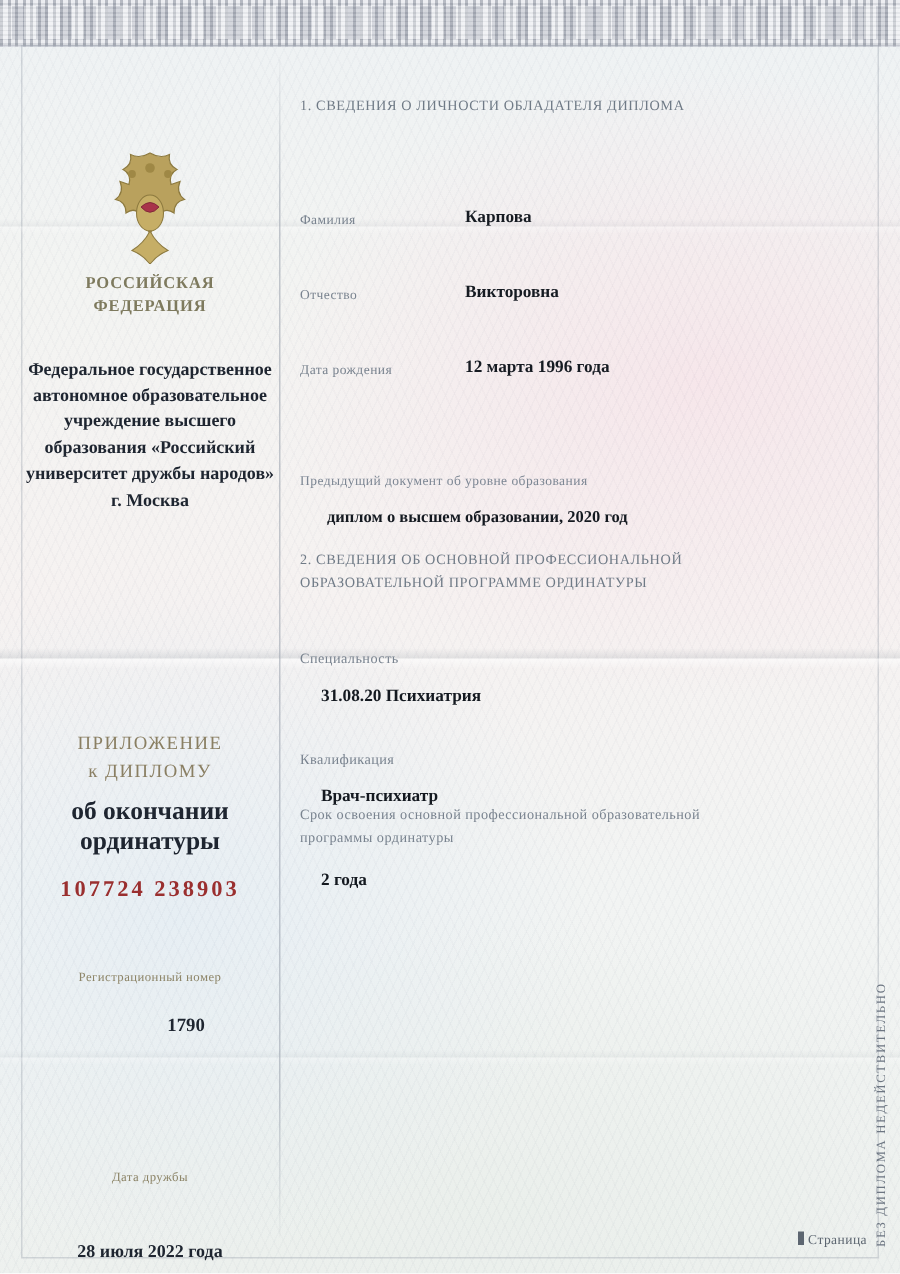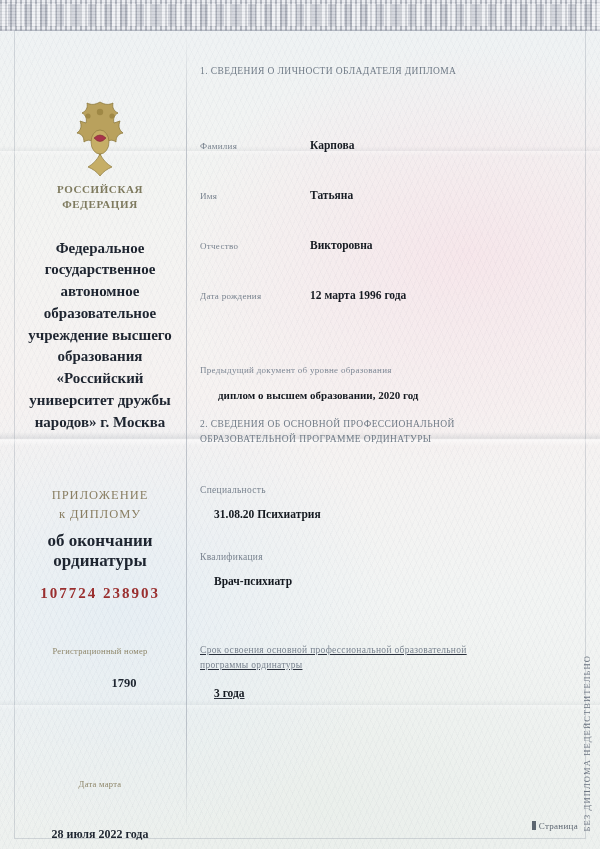--- a/index.html
+++ b/index.html
@@ -90,21 +90,21 @@
   }
   .country {
     font-size: 11px;
     letter-spacing: .6px;
     color: #7e7a5e;
     line-height: 1.35;
     font-weight: bold;
   }
   .inst {
     margin-top: 26px;
-    font-size: 15px;
+    font-size: 12px;
     line-height: 1.45;
     font-weight: bold;
     color: #1e2530;
     padding: 0 1px;
   }
   .appendix {
     position: absolute;
     left: 16px;
     top: 486px;
     width: 168px;
@@ -266,36 +266,32 @@
 
   <div class="appendix">
     <div class="app-title">
       <div>ПРИЛОЖЕНИЕ</div>
       <div>к ДИПЛОМУ</div>
     </div>
     <div class="app-sub">об окончании ординатуры</div>
     <div class="blanknum">107724 238903</div>
     <div class="caption regnum-cap">Регистрационный номер</div>
     <div class="regnum">1790</div>
-    <div class="caption date-cap">Дата марта</div>
+    <div class="caption date-cap">Дата дружбы</div>
     <div class="issue-date">28 июля 2022 года</div>
   </div>
 
   <div class="right">
     <div class="sec-head">1. СВЕДЕНИЯ О ЛИЧНОСТИ ОБЛАДАТЕЛЯ ДИПЛОМА</div>
 
     <div class="row mt-40">
       <div class="r-label fieldlabel">Фамилия</div>
       <div class="r-value fieldvalue">Карпова</div>
     </div>
 
-    <div class="row mt-32">
-      <div class="r-label fieldlabel">Имя</div>
-      <div class="r-value fieldvalue">Татьяна</div>
-    </div>
 
     <div class="row mt-32">
       <div class="r-label fieldlabel">Отчество</div>
       <div class="r-value fieldvalue">Викторовна</div>
     </div>
 
     <div class="row mt-32">
       <div class="r-label fieldlabel">Дата рождения</div>
       <div class="r-value fieldvalue">12 марта 1996 года</div>
     </div>
@@ -313,24 +309,24 @@
     <div style="margin-top:38px;">
       <div class="block-label">Специальность</div>
       <div class="block-value">31.08.20 Психиатрия</div>
     </div>
 
     <div style="margin-top:32px;">
       <div class="block-label">Квалификация</div>
       <div class="block-value">Врач-психиатр</div>
     </div>
 
-    <div style="margin-top:56px;text-decoration:underline;">
+    <div style="">
       <div class="term-label">Срок освоения основной профессиональной образовательной</div>
       <div class="term-label">программы ординатуры</div>
-      <div class="term-value">3 года</div>
+      <div class="term-value">2 года</div>
     </div>
   </div>
 
   <div class="sidetext">БЕЗ ДИПЛОМА НЕДЕЙСТВИТЕЛЬНО</div>
 
   <div class="pagenum">
     <span class="bar"></span><span>Страница</span>
   </div>
 </div>
 

